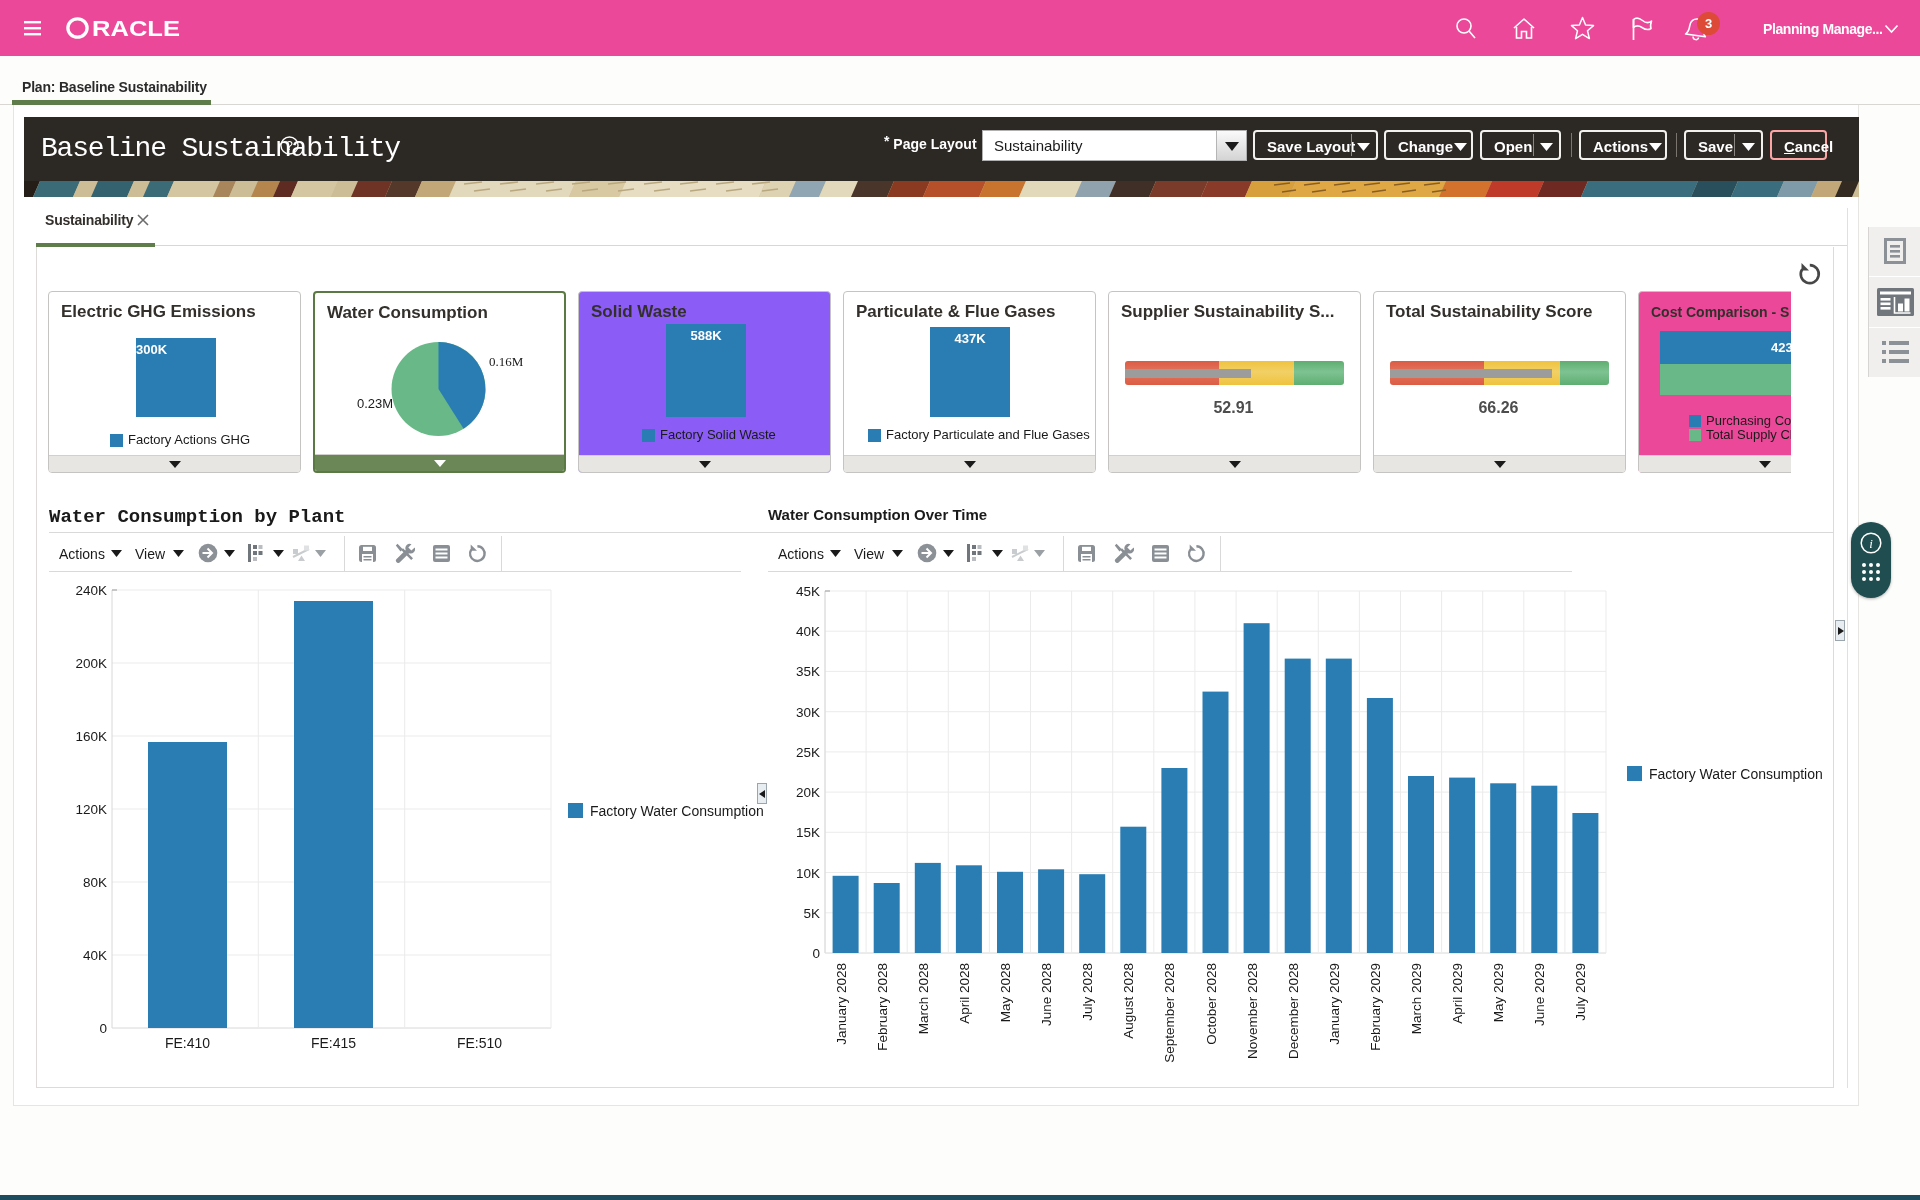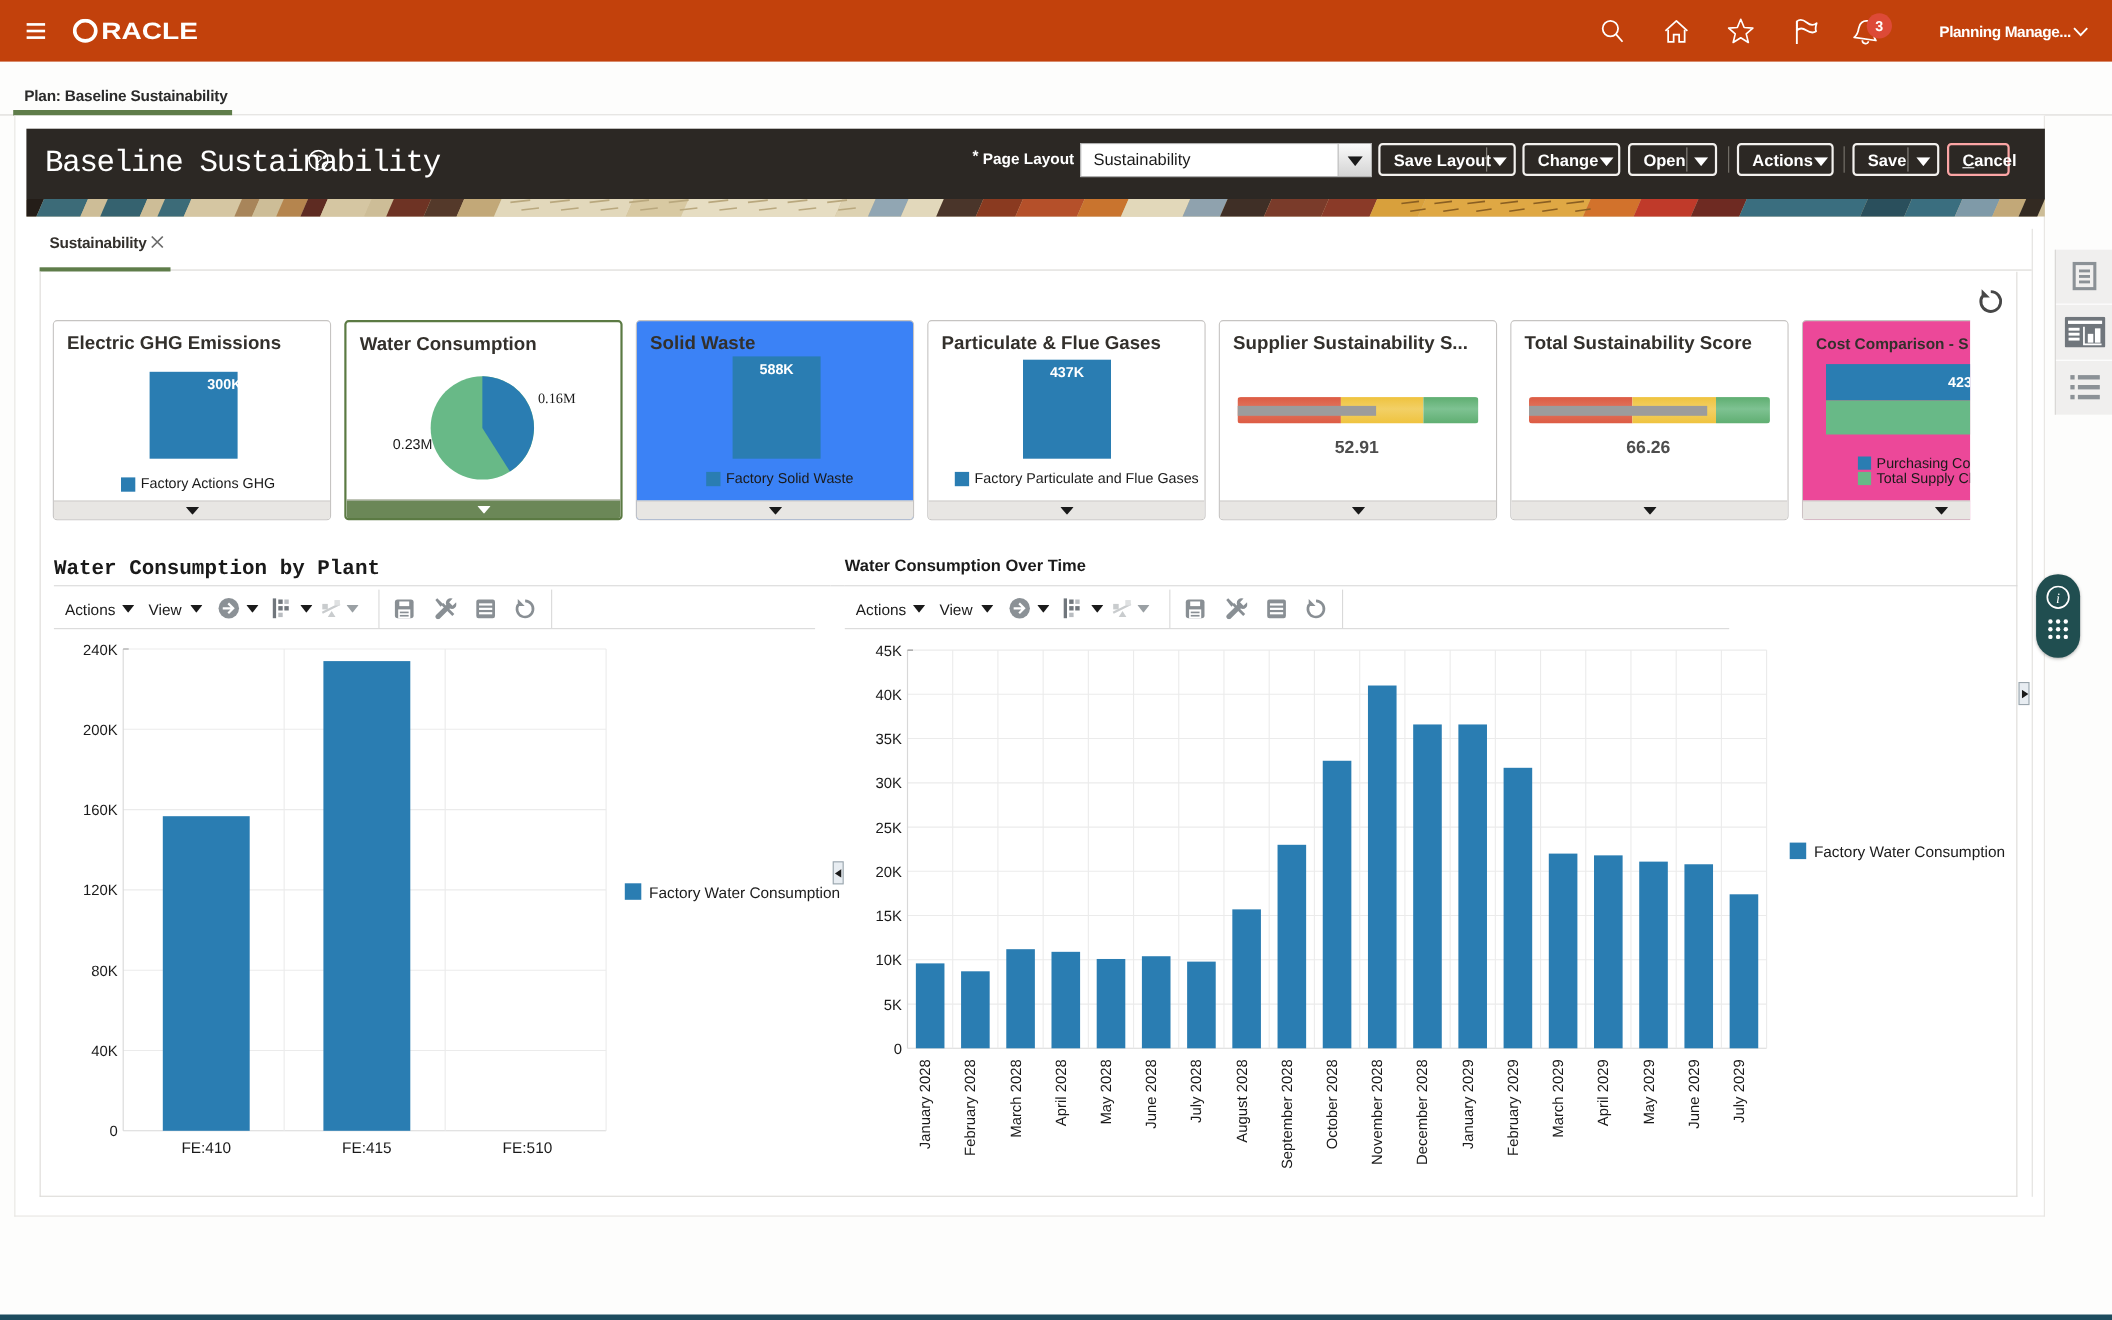--- a/index.html
+++ b/index.html
@@ -1,21 +1,21 @@
 <!DOCTYPE html>
 <html><head><meta charset="utf-8">
 <style>
 *{margin:0;padding:0;box-sizing:border-box;}
 html,body{width:1920px;height:1200px;background:#fdfdfc;font-family:"Liberation Sans",sans-serif;overflow:hidden;position:relative;}
 .abs{position:absolute;}
 svg{display:block;}
 </style></head>
 <body>
 
-<div class="abs" style="left:0;top:0;width:1920px;height:56px;background:#c2410c;">
+<div class="abs" style="left:0;top:0;width:1920px;height:56px;background:#ec4899;">
 
   <svg class="abs" style="left:24px;top:20px;" width="18" height="16" viewBox="0 0 18 16">
     <rect x="0" y="1" width="17" height="2.4" fill="#fff"></rect>
       <rect x="0" y="7" width="17" height="2.4" fill="#fff"></rect>
       <rect x="0" y="13" width="17" height="2.4" fill="#fff"></rect>
   </svg>
 
   <svg class="abs" style="left:66px;top:17px;" width="116" height="22" viewBox="0 0 116 22">
     <ellipse cx="11.5" cy="11" rx="9.6" ry="9.2" fill="none" stroke="#fff" stroke-width="3.3"></ellipse>
     <g fill="#fff" font-family="Liberation Sans,sans-serif" font-weight="bold" font-size="21.5">
@@ -204,39 +204,39 @@
   <path d="M4.5 2 L4.5 9.5 L12 9.5 Z" fill="#474747"></path>
 </svg>
 <div class="abs" style="left:48px;top:291px;width:253px;height:182px;background:#fff;border:1px solid #c6c4c2;border-radius:4px;overflow:hidden;">
     <div class="abs" style="left:12px;top:10px;font-size:17px;font-weight:bold;color:#33302c;white-space:nowrap;">Electric GHG Emissions</div>
     <div class="abs" style="left:0;bottom:0;width:100%;height:17px;background:#e8e6e3;border-top:1px solid #d2d0cd;">
       <svg class="abs" style="left:50%;margin-left:-6px;top:5px;" width="12" height="7" viewBox="0 0 12 7">
         <path d="M0 0 L12 0 L6 7 Z" fill="#1a1a1a"></path>
       </svg>
     </div>
     <div class="abs" style="left:87px;top:46px;width:80px;height:79px;background:#2a7db2;"></div>
-    <div class="abs" style="left:87px;top:50px;width:80px;text-align:center;color:#fff;font-size:13px;font-weight:bold;margin-left:28px;">300K</div>
+    <div class="abs" style="left:87px;top:50px;width:80px;color:#fff;font-size:13px;font-weight:bold;">300K</div>
     <div class="abs" style="left:61px;top:142px;width:13px;height:13px;background:#2a7db2;"></div>
     <div class="abs" style="left:79px;top:140px;font-size:13px;color:#1a1a1a;white-space:nowrap;">Factory Actions GHG</div>
   </div>
 <div class="abs" style="left:313px;top:291px;width:253px;height:182px;background:#fff;border:2px solid #5b7a43;border-radius:4px;overflow:hidden;">
     <div class="abs" style="left:12px;top:10px;font-size:17px;font-weight:bold;color:#33302c;white-space:nowrap;">Water Consumption</div>
     <div class="abs" style="left:0;bottom:0;width:100%;height:17px;background:#6b8757;border-top:1px solid #d2d0cd;">
       <svg class="abs" style="left:50%;margin-left:-6px;top:5px;" width="12" height="7" viewBox="0 0 12 7">
         <path d="M0 0 L12 0 L6 7 Z" fill="#fff"></path>
       </svg>
     </div>
     <svg class="abs" style="left:0;top:0;" width="249" height="162" viewBox="0 0 249 162">
       <circle cx="123.5" cy="96" r="47" fill="#68b987"></circle>
       <path d="M123.5 96 L123.5 49 A47 47 0 0 1 148.6 135.7 Z" fill="#2a7db2"></path>
     </svg>
     <div class="abs" style="left:174px;top:61px;font-size:13px;color:#1a1a1a;font-family:Liberation Serif, serif;">0.16M</div>
     <div class="abs" style="left:42px;top:103px;font-size:13px;color:#1a1a1a;">0.23M</div>
   </div>
-<div class="abs" style="left:578px;top:291px;width:253px;height:182px;background:#3b82f6;border:1px solid #c6c4c2;border-radius:4px;overflow:hidden;">
+<div class="abs" style="left:578px;top:291px;width:253px;height:182px;background:#8b5cf6;border:1px solid #c6c4c2;border-radius:4px;overflow:hidden;">
     <div class="abs" style="left:12px;top:10px;font-size:17px;font-weight:bold;color:#33302c;white-space:nowrap;">Solid Waste</div>
     <div class="abs" style="left:0;bottom:0;width:100%;height:17px;background:#e8e6e3;border-top:1px solid #d2d0cd;">
       <svg class="abs" style="left:50%;margin-left:-6px;top:5px;" width="12" height="7" viewBox="0 0 12 7">
         <path d="M0 0 L12 0 L6 7 Z" fill="#1a1a1a"></path>
       </svg>
     </div>
     <div class="abs" style="left:87px;top:32px;width:80px;height:93px;background:#2a7db2;"></div>
     <div class="abs" style="left:87px;top:36px;width:80px;text-align:center;color:#fff;font-size:13px;font-weight:bold;">588K</div>
     <div class="abs" style="left:63px;top:137px;width:13px;height:13px;background:#2a7db2;"></div>
     <div class="abs" style="left:81px;top:135px;font-size:13px;color:#1a1a1a;white-space:nowrap;">Factory Solid Waste</div>

